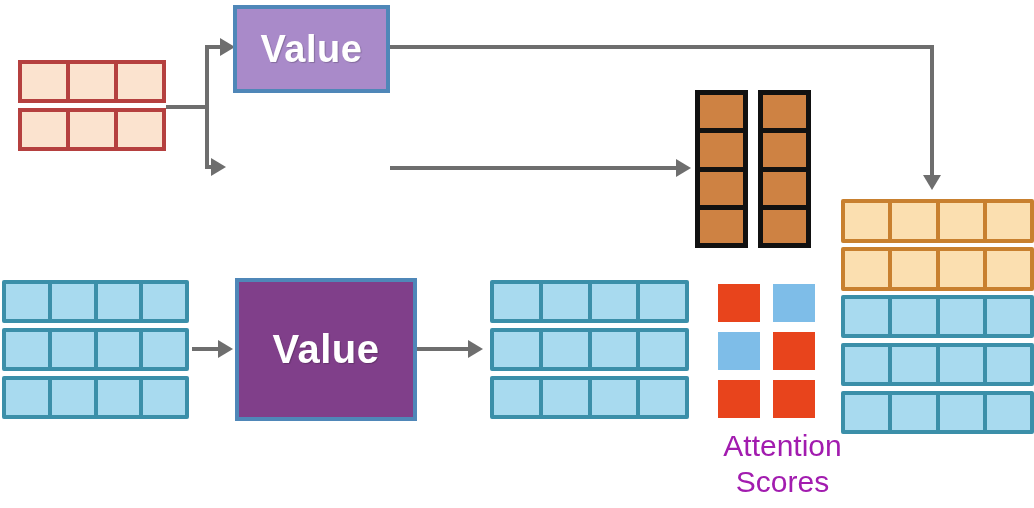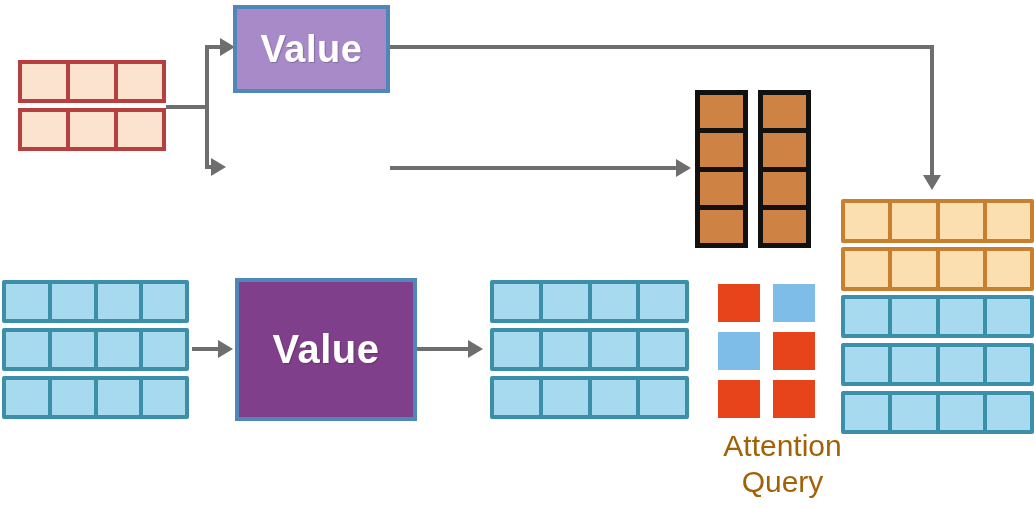--- a/index.html
+++ b/index.html
@@ -102,21 +102,21 @@
   }
   .score { width: 100%; height: 100%; }
   .score-hot  { background: #e8441c; }
   .score-cold { background: #7ebde8; }
 
   #attention-label {
     position: absolute;
     left: 690px; top: 428px;
     width: 185px;
     text-align: center;
-    color: #a16207;
+    color: #a21caf;
     font-size: 30px;
     line-height: 36px;
   }
   #attention-label span { display: block; }
 
   
   .conn {
     position: absolute;
     background: #6e6e6e;
   }
@@ -270,16 +270,16 @@
     <div class="score score-hot"></div>
     <div class="score score-cold"></div>
     <div class="score score-cold"></div>
     <div class="score score-hot"></div>
     <div class="score score-hot"></div>
     <div class="score score-hot"></div>
   </div>
 
   <div id="attention-label">
     <span>Attention</span>
-    <span>Query</span>
+    <span>Scores</span>
   </div>
 
 </div>
 
 </body></html>

